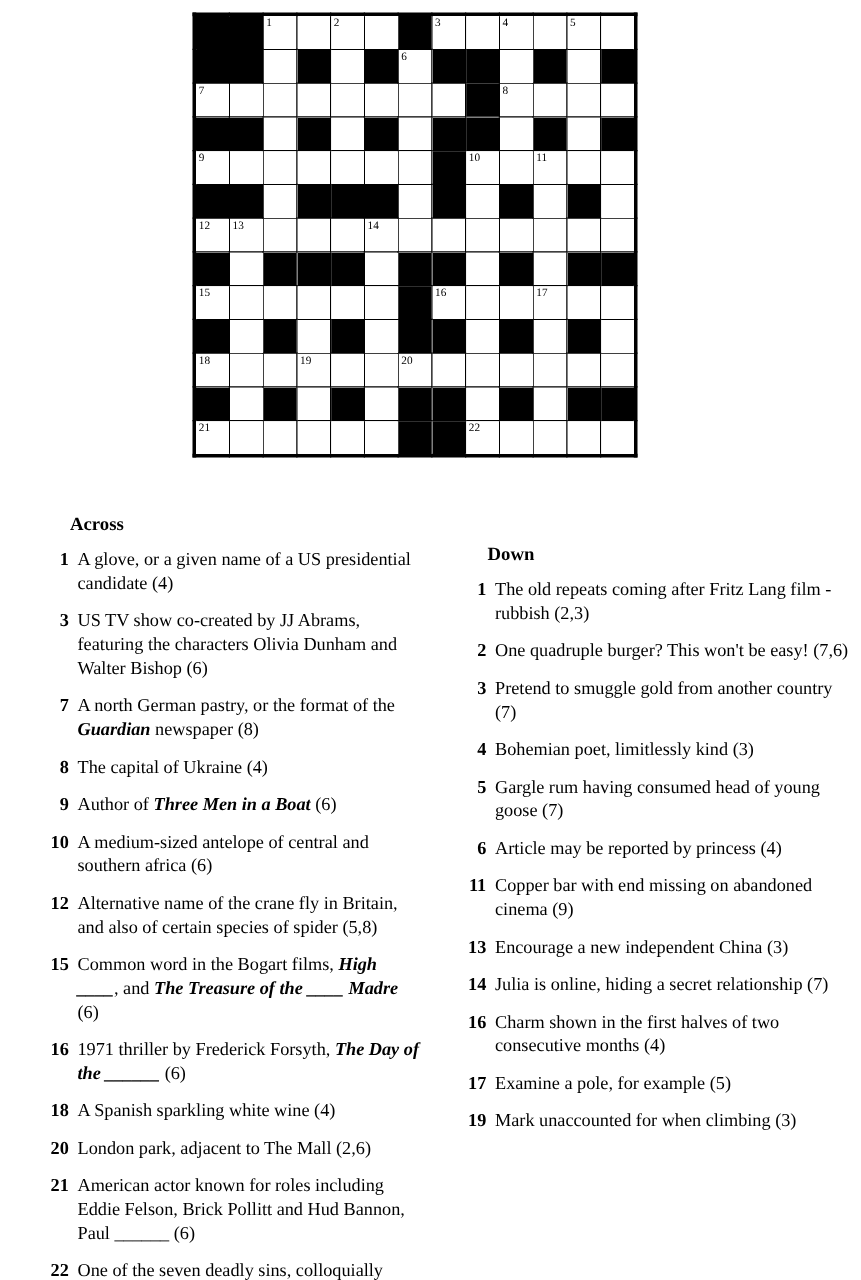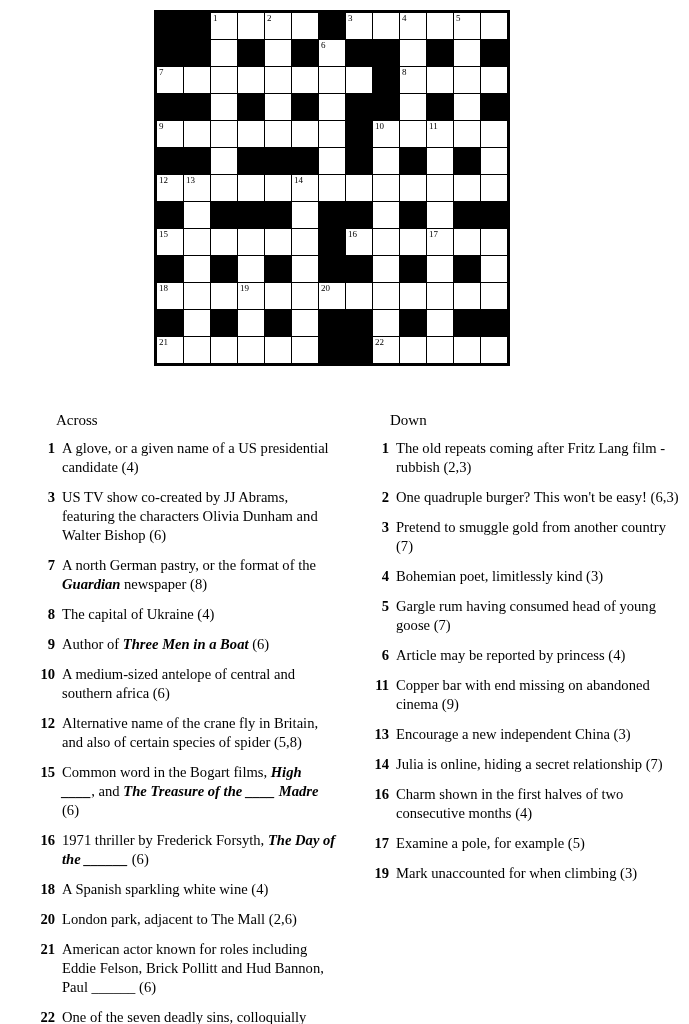--- a/index.html
+++ b/index.html
@@ -48,23 +48,23 @@
     position: absolute;
     top: 412px;
     left: 0;
     width: 689px;
   }
   .col {
     position: absolute;
     top: 0;
   }
   .col.across { left: 38px; width: 300px; }
-  .col.down { left: 372px; width: 310px; }
+  .col.down { left: 372px; width: 310px; margin-top: 24px; }
   .col-title {
-    font-weight: normal;
+    font-weight: bold;
     font-size: 15px;
     margin-left: 18px;
     margin-bottom: 10px;
   }
   .clue {
     position: relative;
     padding-left: 24px;
     margin-bottom: 11px;
     font-size: 14.6px;
     line-height: 19px;
@@ -346,21 +346,21 @@
         <div class="clue"><span class="cnum">18</span><span>A Spanish sparkling white wine (4)</span></div>
         <div class="clue"><span class="cnum">20</span><span>London park, adjacent to The Mall (2,6)</span></div>
         <div class="clue"><span class="cnum">21</span><span>American actor known for roles including Eddie Felson, Brick Pollitt and Hud Bannon, Paul ______ (6)</span></div>
         <div class="clue"><span class="cnum">22</span><span>One of the seven deadly sins, colloquially known as the 'green-eyed monster' (5)</span></div>
       </div>
   </div>
   <div class="col down">
     <div class="col-title">Down</div>
     <div id="down-list">
         <div class="clue"><span class="cnum">1</span><span>The old repeats coming after Fritz Lang film - rubbish (2,3)</span></div>
-        <div class="clue"><span class="cnum">2</span><span>One quadruple burger? This won't be easy! (6,3)</span></div>
+        <div class="clue"><span class="cnum">2</span><span>One quadruple burger? This won't be easy! (7,6)</span></div>
         <div class="clue"><span class="cnum">3</span><span>Pretend to smuggle gold from another country (7)</span></div>
         <div class="clue"><span class="cnum">4</span><span>Bohemian poet, limitlessly kind (3)</span></div>
         <div class="clue"><span class="cnum">5</span><span>Gargle rum having consumed head of young goose (7)</span></div>
         <div class="clue"><span class="cnum">6</span><span>Article may be reported by princess (4)</span></div>
         <div class="clue"><span class="cnum">11</span><span>Copper bar with end missing on abandoned cinema (9)</span></div>
         <div class="clue"><span class="cnum">13</span><span>Encourage a new independent China (3)</span></div>
         <div class="clue"><span class="cnum">14</span><span>Julia is online, hiding a secret relationship (7)</span></div>
         <div class="clue"><span class="cnum">16</span><span>Charm shown in the first halves of two consecutive months (4)</span></div>
         <div class="clue"><span class="cnum">17</span><span>Examine a pole, for example (5)</span></div>
         <div class="clue"><span class="cnum">19</span><span>Mark unaccounted for when climbing (3)</span></div>

